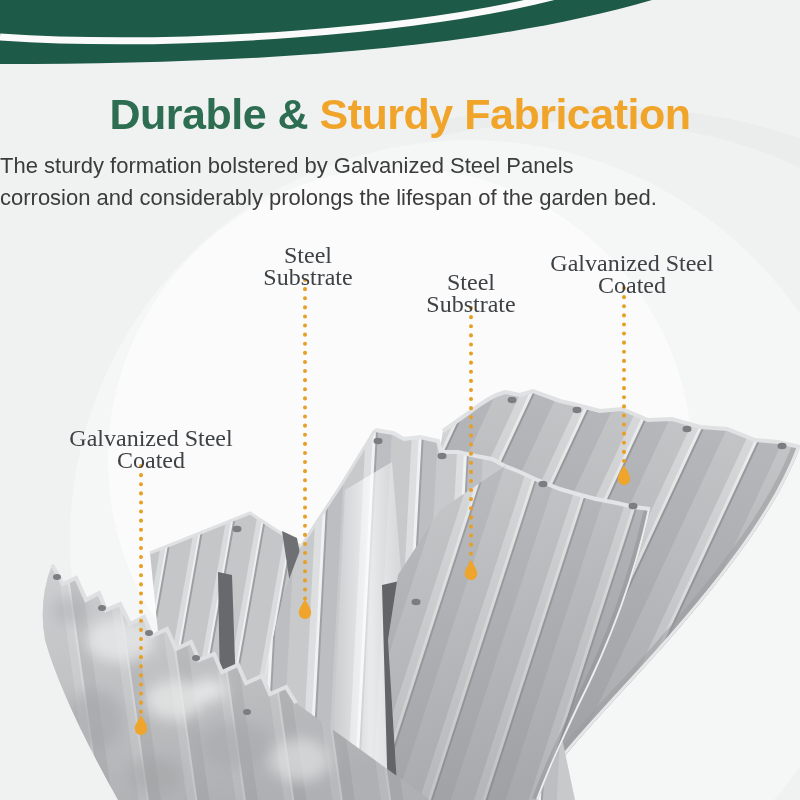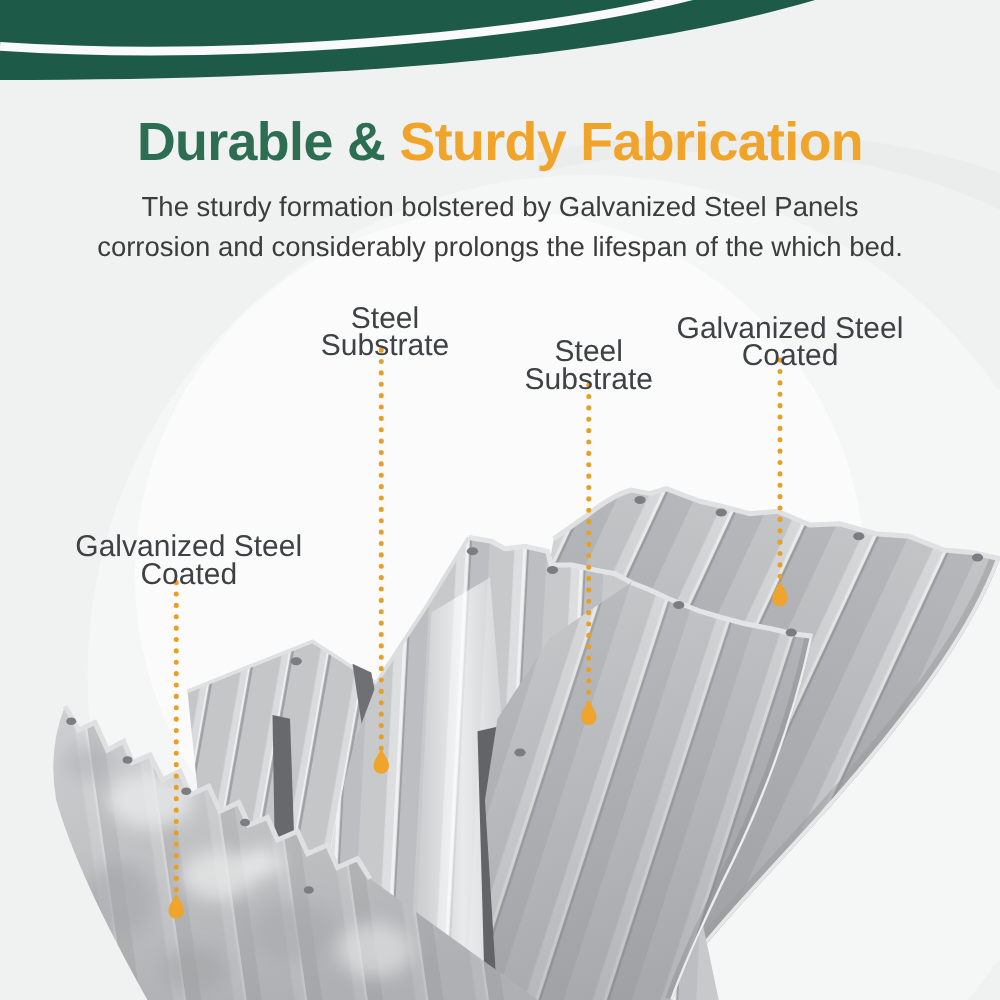--- a/index.html
+++ b/index.html
@@ -4,24 +4,24 @@
 <style>
   html,body{margin:0;padding:0;}
   body{font-family:"Liberation Sans", sans-serif;}
   .canvas{position:relative;width:800px;height:800px;background:#f0f1f1;overflow:hidden;}
   .scene{position:absolute;left:0;top:0;width:800px;height:800px;display:block;}
   .textlayer{position:absolute;left:0;top:16px;width:704px;height:800px;pointer-events:none;}
   .title{position:absolute;left:0;top:74px;width:800px;text-align:center;
          font-size:43px;font-weight:800;letter-spacing:-0.5px;white-space:nowrap;}
   .title .t-green{color:#2d6e52;}
   .title .t-orange{color:#f0a42a;}
-  .desc{position:absolute;left:0;top:134px;width:800px;text-align:center;
+  .desc{position:absolute;left:0;top:134px;width:800px;
         font-size:22px;line-height:32px;color:#3c3c3c;}
   .callout-label{position:absolute;transform:translateX(-50%);text-align:center;
-        font-size:24px;line-height:22px;color:#3e4245;white-space:nowrap;}
+        font-size:24px;line-height:22px;color:#3e4245;white-space:nowrap;font-family:Liberation Serif, serif;}
 </style>
 </head>
 <body>
 
 <div class="canvas">
 
   <svg class="scene" viewBox="0 0 800 800" aria-hidden="true">
     <defs>
       <pattern id="ribsA" width="46" height="10" patternUnits="userSpaceOnUse" patternTransform="rotate(3)">
         <rect x="0" y="0" width="46" height="10" fill="#c7c9cb"></rect>
@@ -192,21 +192,21 @@
     <path fill="none" stroke="#fafafa" stroke-width="7" d="M0,37 C180,49 420,31 556,-4"></path>
   </svg>
 
   <div class="textlayer">
     <div class="title">
       <span class="t-green">Durable &amp; </span><span class="t-orange">Sturdy Fabrication</span>
     </div>
 
     <div class="desc">
       <div>The sturdy formation bolstered by Galvanized Steel Panels</div>
-      <div>corrosion and considerably prolongs the lifespan of the which bed.</div>
+      <div>corrosion and considerably prolongs the lifespan of the garden bed.</div>
     </div>
 
     <div class="callout-label" style="left:308px;top:228px;">
       <div>Steel</div>
       <div>Substrate</div>
     </div>
     <div class="callout-label" style="left:471px;top:255px;">
       <div>Steel</div>
       <div>Substrate</div>
     </div>

